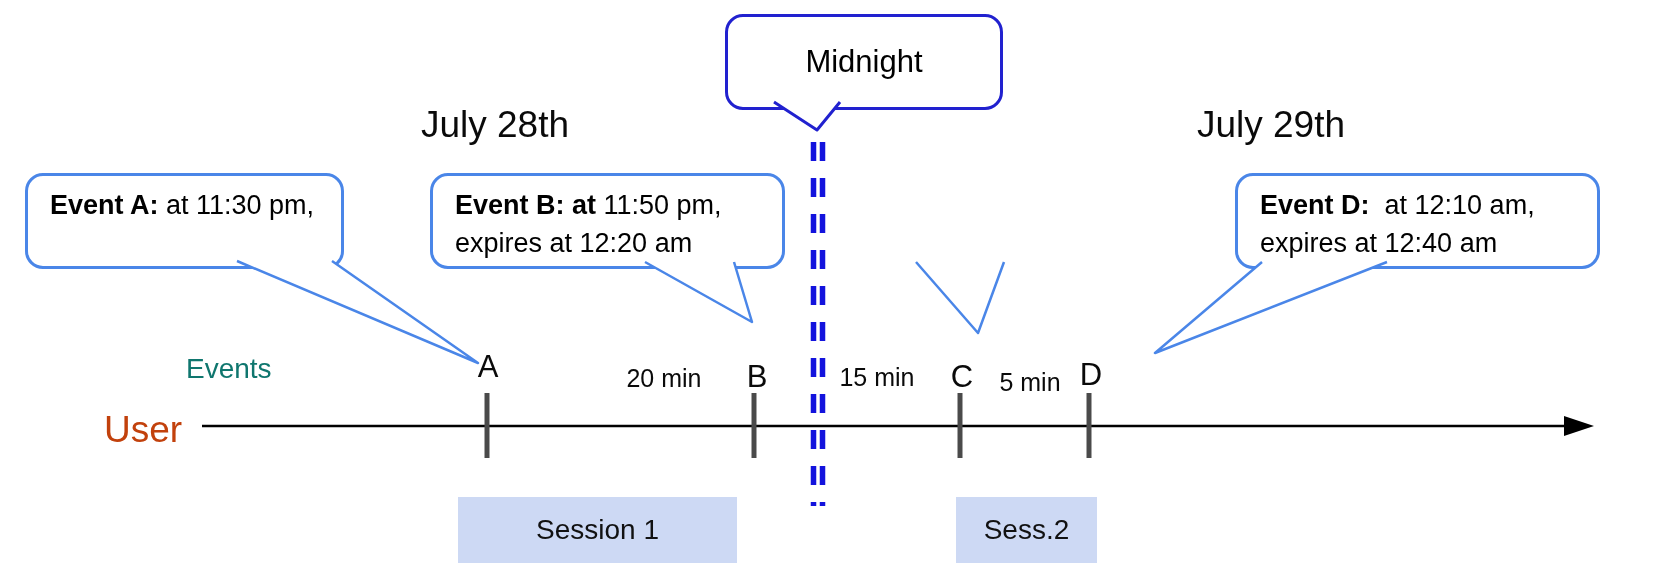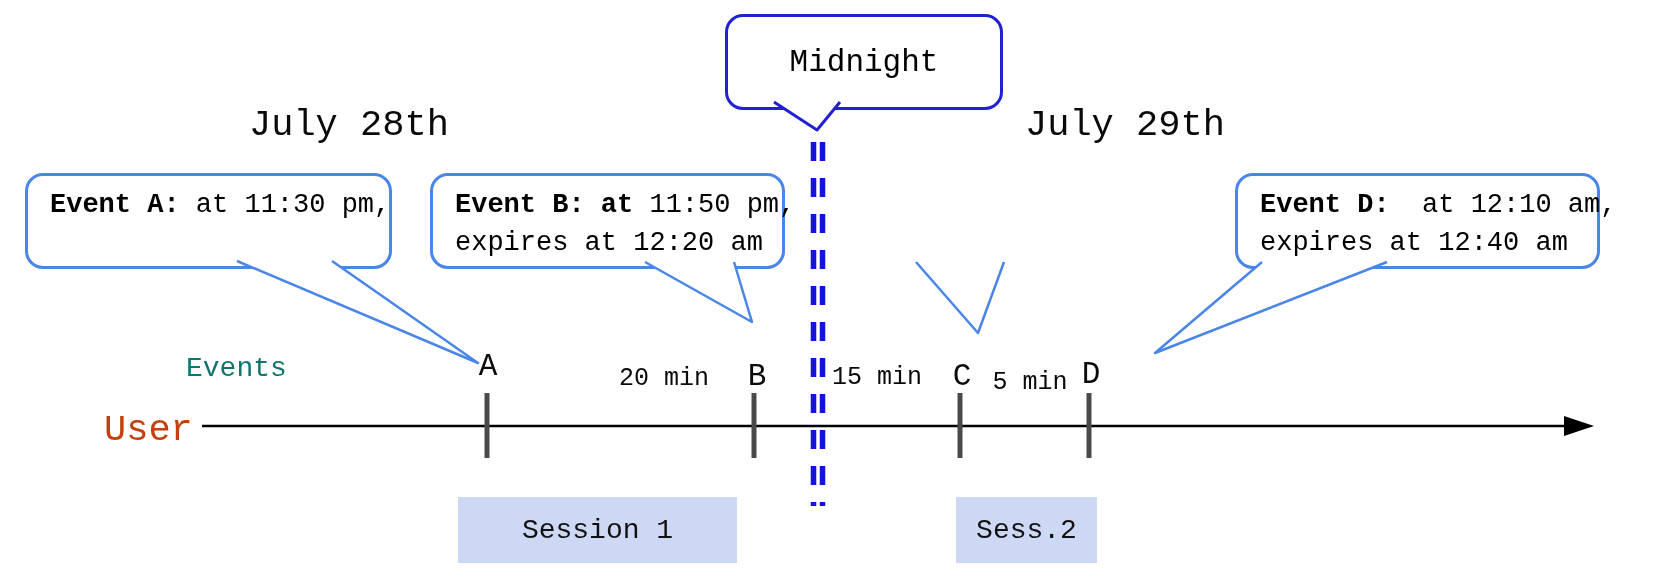--- a/index.html
+++ b/index.html
@@ -4,25 +4,25 @@
 <style>
   html,body{margin:0;padding:0;background:#fff;}
   #stage{
     position:relative;
     width:1668px;height:578px;
     background:#fff;
     font-family:"Liberation Sans", sans-serif;
     color:#000;
     overflow:hidden;
   }
-  .abs{position:absolute;font-family:Liberation Mono, monospace;}
+  .abs{position:absolute;}
   .date-label{
     top:104px;width:320px;
     font-size:37px;line-height:42px;
-    text-align:left;color:#0a0a0a;
+    text-align:right;color:#0a0a0a;
   }
   .callout{
     top:173px;height:96px;box-sizing:border-box;
     background:#fff;
     border:3px solid #4a86e8;
     border-radius:18px;
     padding:10px 0 0 22px;
     font-size:27px;line-height:38px;
     z-index:2;
   }
@@ -70,21 +70,21 @@
 
 <div id="stage">
 
   <div class="abs date-label" style="left:249px;">July 28th</div>
   <div class="abs date-label" style="left:1025px;">July 29th</div>
 
   <div class="abs midnight">
     <span>Midnight</span>
   </div>
 
-  <div class="abs callout" style="left:25px;width:367px;">
+  <div class="abs callout" style="left:25px;width:319px;">
     <div class="bline"><span class="bold">Event A:</span><span> at 11:30 pm,</span></div>
   </div>
   <div class="abs callout" style="left:430px;width:355px;">
     <div class="bline"><span class="bold">Event B: at</span><span> 11:50 pm,</span></div>
     <div class="bline">expires at 12:20 am</div>
   </div>
   <div class="abs callout" style="left:1235px;width:365px;">
     <div class="bline"><span class="bold">Event D: </span><span> at 12:10 am,</span></div>
     <div class="bline">expires at 12:40 am</div>
   </div>

